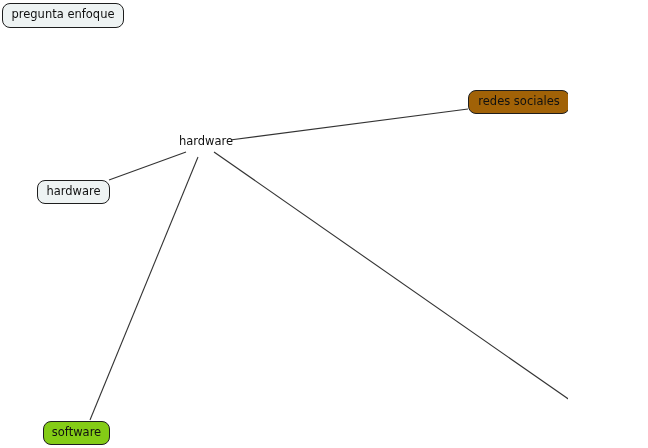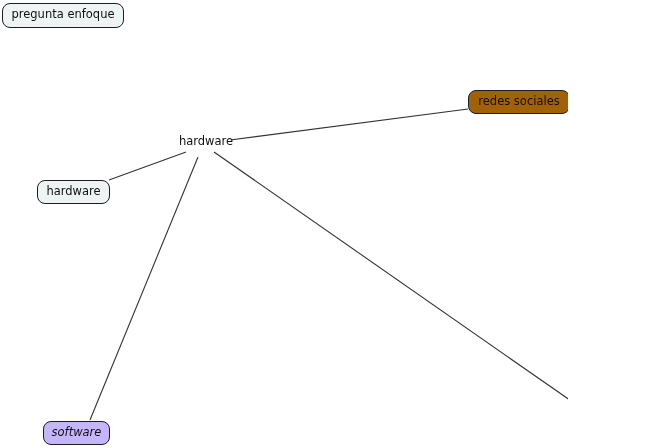--- a/index.html
+++ b/index.html
@@ -68,16 +68,16 @@
     </div>
     <div class="node boxed" style="left: 468px; top: 90px; width: 102px; height: 24px; background: #a16207;">
       <span class="node-label">redes sociales</span>
     </div>
     <div class="node unboxed" style="left: 181px; top: 133px; width: 50px; height: 18px;">
       <span class="node-label">hardware</span>
     </div>
     <div class="node boxed" style="left: 37px; top: 180px; width: 73px; height: 24px; background: rgb(238, 243, 243);">
       <span class="node-label">hardware</span>
     </div>
-    <div class="node boxed" style="left: 43px; top: 421px; width: 67px; height: 24px; background: #c4b5fd; font-style: italic;">
+    <div class="node boxed" style="left: 43px; top: 421px; width: 67px; height: 24px; background: #84cc16;">
       <span class="node-label">software</span>
     </div>
   </div>
 
 </body></html>

